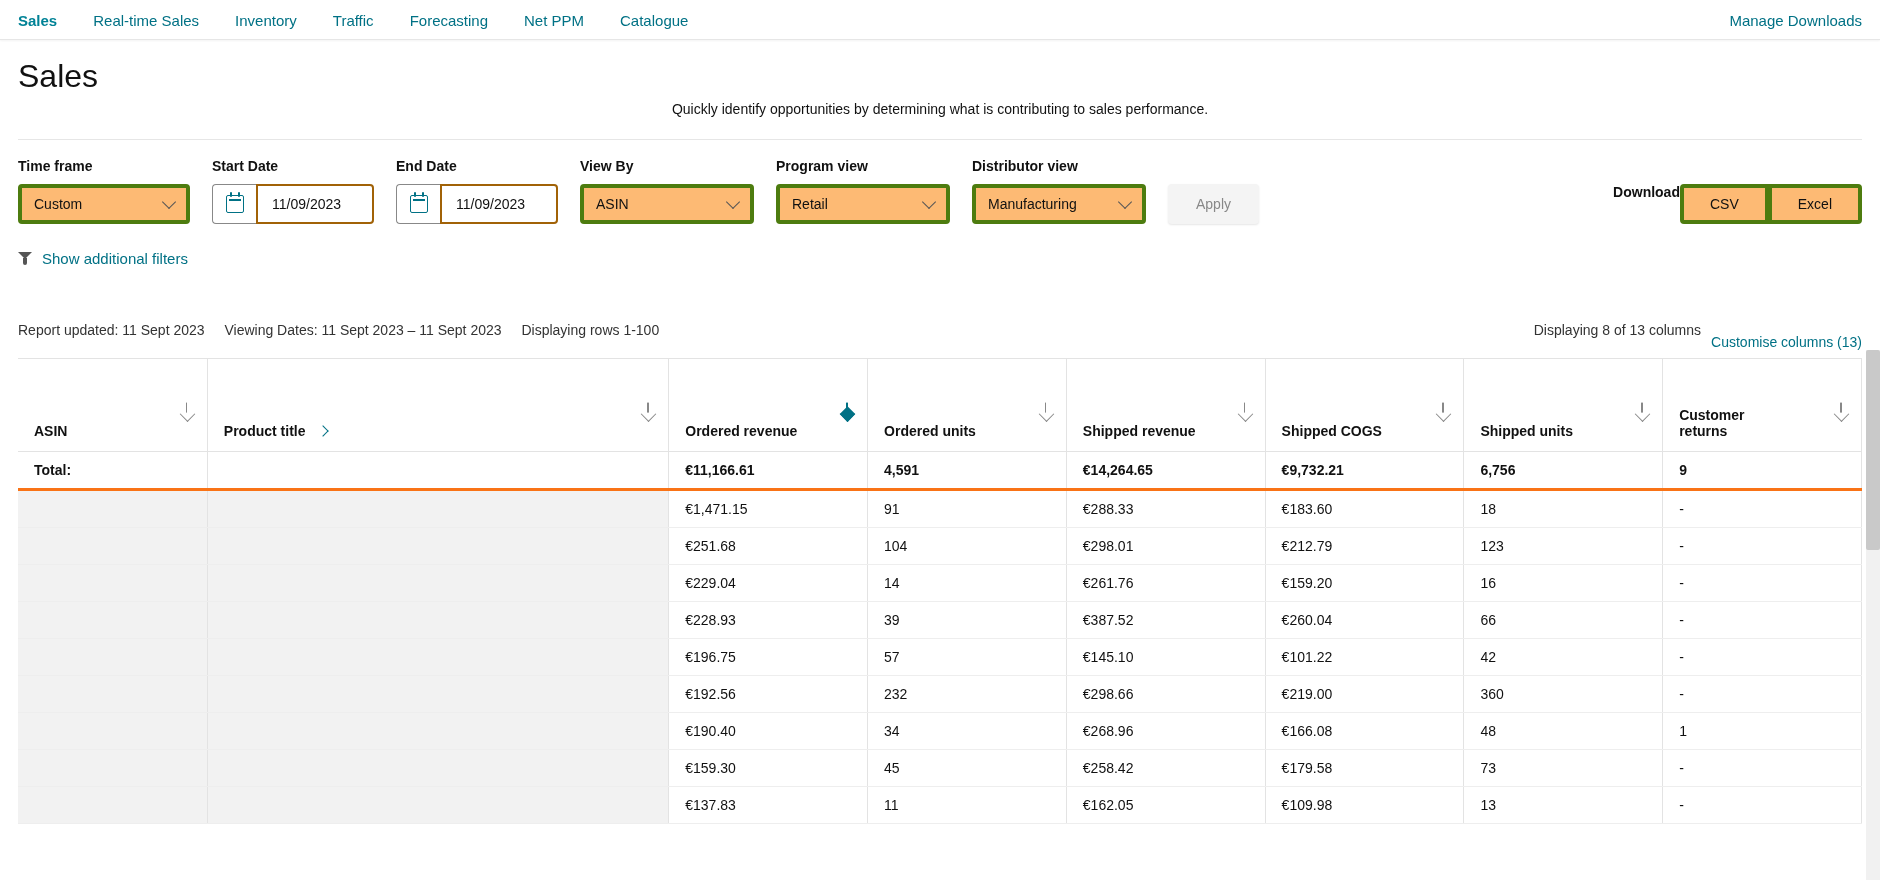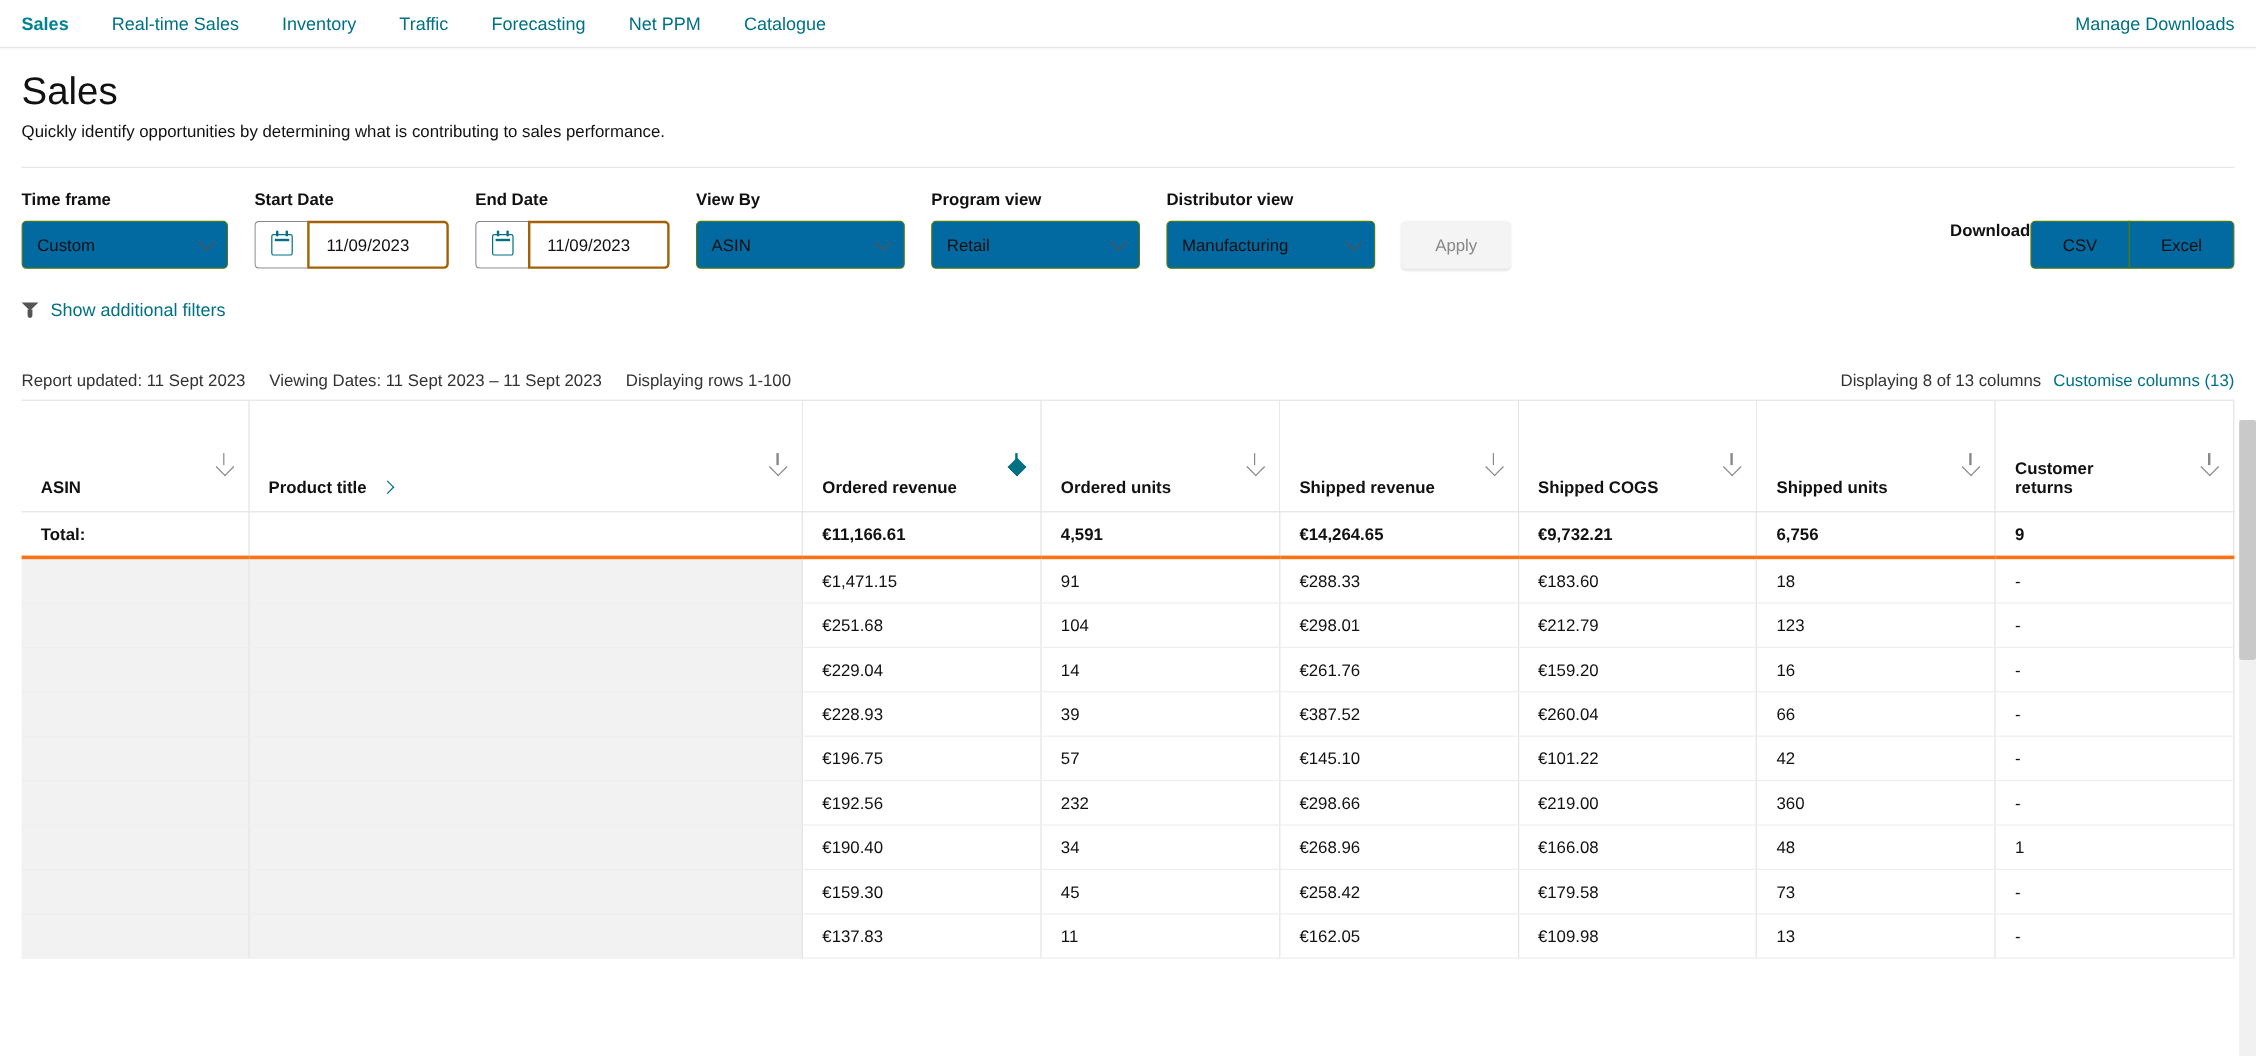--- a/index.html
+++ b/index.html
@@ -31,36 +31,36 @@
   .nav .tab.active { color:#008296; font-weight:700;}
   .nav .spacer { flex: 1; }
   .nav .manage { color: #007185; cursor: pointer; font-size: 15px;}
   .page { padding: 18px; }
   h1 {
     font-size: 32px;
     font-weight: 400;
     margin-bottom: 6px;
     color: #111;
   }
-  .subtitle { font-size: 14px; color: #111; }
+  .subtitle { font-size: 14px; color: #111; text-align: center; }
   .hr { border-top: 1px solid #e6e6e6; margin-top: 22px; }
   .filters {
     display: flex;
     align-items: flex-end;
     padding: 18px 0 0 0;
     gap: 22px;
     flex-wrap: wrap;
   }
   .fgroup { display: flex; flex-direction: column; }
   .fgroup label { font-weight: 700; font-size: 14px; margin-bottom: 10px;}
   .select, .dateinput, .btn {
     height: 40px;
-    border: 1px solid #4d7c0f;
+    border: 4px solid #4d7c0f;
     border-radius: 4px;
-    background: #0369a1;
+    background: #fdba74;
     display: flex;
     align-items: center;
     padding: 0 12px;
     font-size: 14px;
     cursor: pointer;
     position: relative;
   }
   .select { width: 172px; justify-content: space-between;}
   .select.wide { width: 174px;}
   .chev {
@@ -120,21 +120,21 @@
   }
   .funnel-icon::after{
     content:"";position:absolute;left:5px;top:6px;width:4px;height:7px;background:#555;
     border-radius:0 0 2px 2px;
   }
   .meta-row {
     display:flex; align-items:center; margin-top: 42px; font-size:14px; color:#333;
   }
   .meta-row .left span { margin-right: 16px;}
   .meta-row .right { margin-left:auto; display:flex; align-items:center; gap:10px;}
-  .meta-row .right .custom { color:#007185; cursor:pointer;}
+  .meta-row .right .custom { color:#007185; cursor:pointer;margin-top:25px;}
   .table-wrap { margin-top: 8px; border-top: 1px solid #e3e3e3; position:relative;}
   .grid {
     width: 100%;
     border-collapse: collapse;
     table-layout: fixed;
   }
   .grid th, .grid td {
     border-right: 1px solid #e3e3e3;
     border-bottom: 1px solid #e3e3e3;
     padding: 10px 16px;

